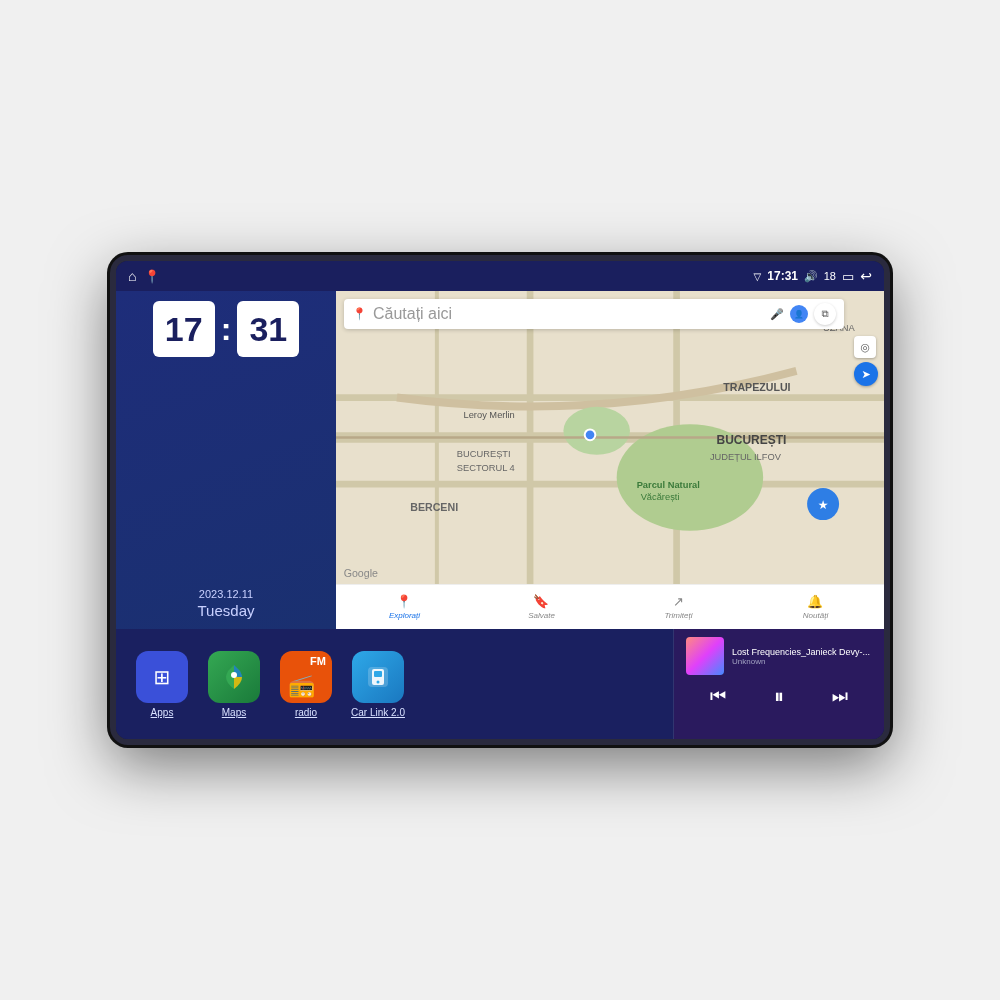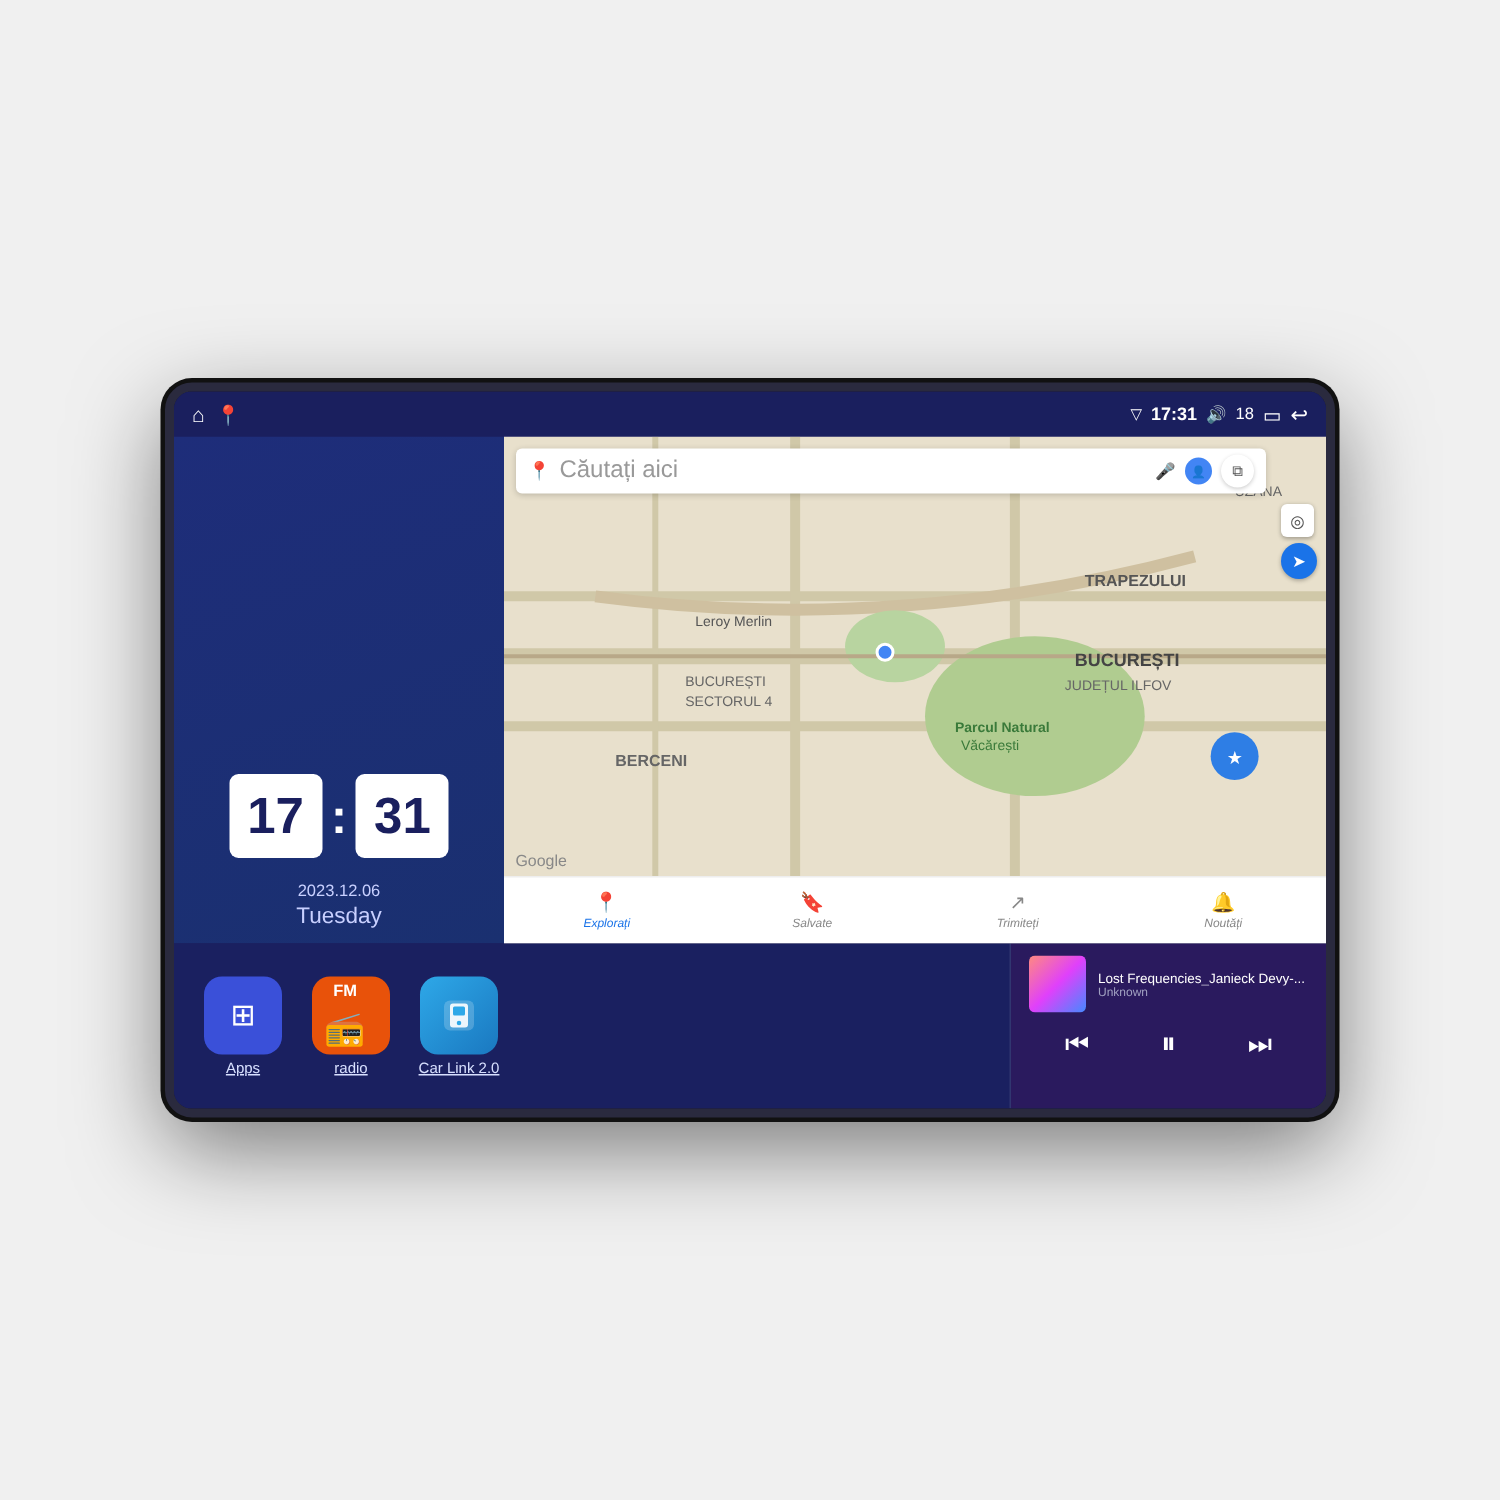--- a/index.html
+++ b/index.html
@@ -48,21 +48,21 @@
       flex: 1;
       display: flex;
       overflow: hidden;
     }
 
     
     .left-panel {
       width: 220px;
       background: linear-gradient(160deg, #1e2d7a 0%, #1a3070 100%);
       display: flex; flex-direction: column;
-      align-items: center; justify-content: flex-end;
+      align-items: center; justify-content: space-between;
       padding: 10px;
       flex-shrink: 0;
     }
 
     .clock-display {
       display: flex; align-items: center; gap: 6px;
       margin-bottom: 16px;
     }
     .clock-digit {
       background: #fff;
@@ -254,21 +254,21 @@
 
     <div class="main-area">
 
       <div class="left-panel">
         <div class="clock-display">
           <div class="clock-digit">17</div>
           <span class="clock-colon">:</span>
           <div class="clock-digit">31</div>
         </div>
         <div class="date-display">
-          <div class="date-text">2023.12.06</div>
+          <div class="date-text">2023.12.11</div>
           <div class="day-text">Tuesday</div>
         </div>
       </div>
 
       <div class="right-panel">
         <div class="map-area">
 
           <svg class="map-svg" viewBox="0 0 420 220" preserveAspectRatio="xMidYMid slice">
 
             <rect width="420" height="220" fill="#e8e0cc"></rect>
@@ -345,24 +345,35 @@
     <div class="bottom-section">
 
       <div class="app-grid">
         <div class="app-item">
           <div class="app-icon apps-bg">
             <span style="color:#fff;font-size:20px;">⊞</span>
           </div>
           <span class="app-label">Apps</span>
         </div>
 
+        <div class="app-item">
+          <div class="app-icon maps-bg" style="background: linear-gradient(135deg, #34a853 0%, #1a7a3a 100%);">
+            <svg width="28" height="28" viewBox="0 0 28 28">
+              <path d="M14 2 L20 8 Q22 12 22 14 Q22 20 14 26 Q6 20 6 14 Q6 12 8 8 Z" fill="#34a853"></path>
+              <path d="M14 2 L20 8 Q22 12 22 14 L14 14 Z" fill="#1a73e8" opacity="0.7"></path>
+              <path d="M14 14 L22 14 Q22 20 14 26 Z" fill="#fbbc04" opacity="0.8"></path>
+              <circle cx="14" cy="12" r="3" fill="#fff"></circle>
+            </svg>
+          </div>
+          <span class="app-label">Maps</span>
+        </div>
 
         <div class="app-item">
           <div class="app-icon radio-bg" style="background: #e8520a; position:relative;">
-            <span style="color:#fff;font-size:11px;font-weight:bold;position:absolute;top:4px;right:22px;">FM</span>
+            <span style="color:#fff;font-size:11px;font-weight:bold;position:absolute;top:4px;right:6px;">FM</span>
             <span style="color:#fff;font-size:22px;position:absolute;bottom:4px;left:8px;">📻</span>
           </div>
           <span class="app-label">radio</span>
         </div>
 
 
         <div class="app-item">
           <div class="app-icon carlink-bg" style="background: linear-gradient(135deg, #2ea8e8, #1a78c0);">
             <svg width="28" height="28" viewBox="0 0 28 28">
               <rect x="4" y="4" width="20" height="20" rx="4" fill="rgba(255,255,255,0.2)"></rect>

